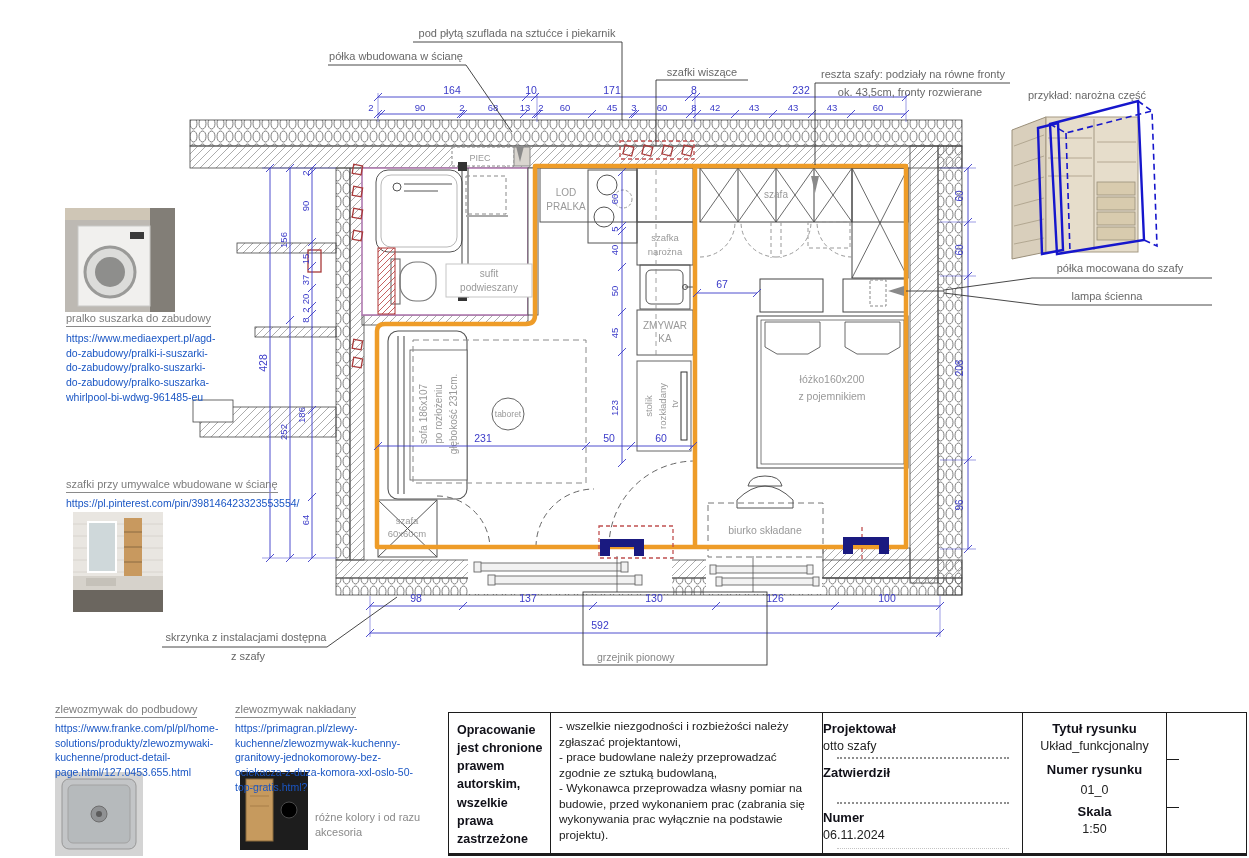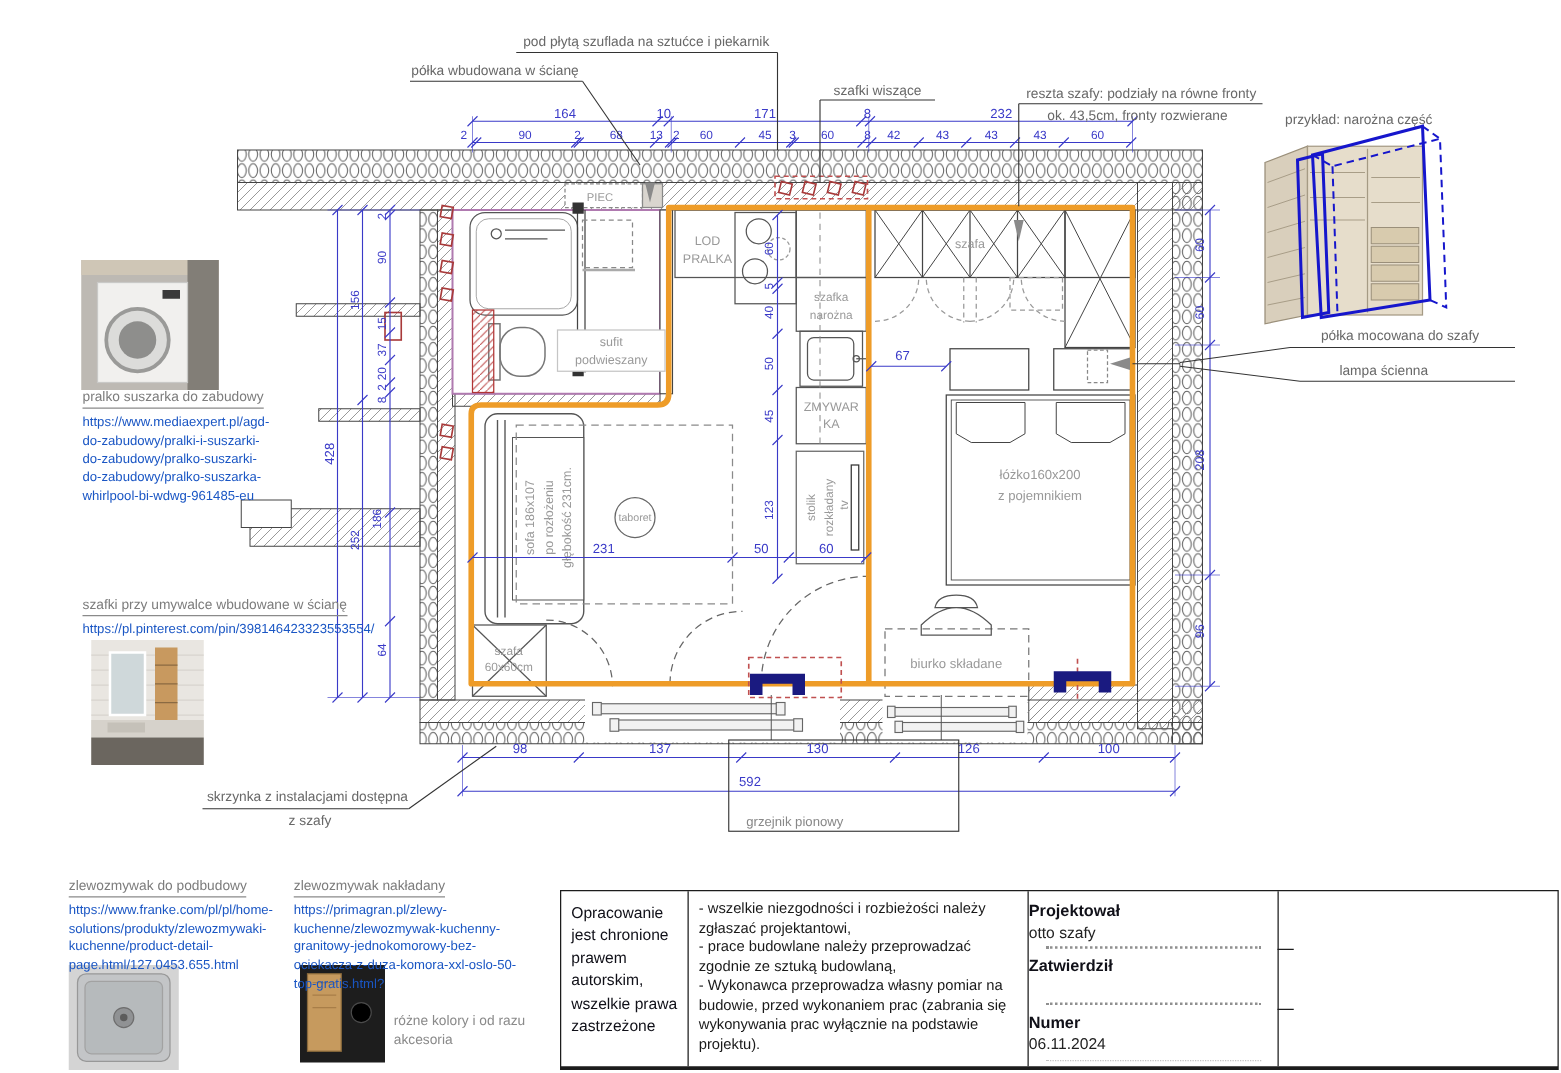--- a/index.html
+++ b/index.html
@@ -7,21 +7,21 @@
           font-family:"Liberation Sans",sans-serif;}
   .abs{position:absolute;}
   .ref-title{font-size:11px;color:#7c7c7c;border-bottom:1px solid #8a8a8a;
              padding-bottom:2px;display:inline-block;white-space:nowrap;}
   .ref-link{font-size:10.5px;color:#1a56c4;line-height:1.4;overflow-wrap:anywhere;}
   .ref-note{font-size:11px;color:#8a8a8a;line-height:1.35;}
   .tblock{position:absolute;left:448px;top:712px;width:797px;height:140px;
           border:1.6px solid #1c1c1c;border-bottom-width:3px;display:flex;background:#fff;}
   .tb-col{height:100%;box-sizing:border-box;}
   .tb-c1{width:102px;border-right:1.4px solid #1c1c1c;padding:8px 6px 0 8px;
-         font-weight:normal;font-size:12.5px;line-height:1.45;color:#101018;}
+         font-weight:bold;font-size:12.5px;line-height:1.45;color:#101018;}
   .tb-c2{width:272px;border-right:1.4px solid #1c1c1c;padding:6px 8px 0 8px;
          font-size:11.8px;line-height:1.32;color:#1a1a1a;}
   .tb-c3{width:200px;border-right:1.4px solid #1c1c1c;padding-top:8px;position:relative;}
   .tb-c4{width:144px;border-right:1.4px solid #1c1c1c;text-align:center;padding-top:8px;}
   .tb-c5{flex:1;position:relative;}
   .tb-label{font-weight:bold;font-size:13px;color:#101018;}
   .tb-value{font-size:12.5px;color:#222;margin-top:3px;}
   .dotted{border-bottom:2px dotted #8f8f8f;width:172px;margin:4px auto 6px auto;}
   .dotted2{border-bottom:1.5px dotted #c3c3c3;width:172px;margin:6px auto 0 auto;}
   .stub{position:absolute;left:-1px;width:13px;border-top:1.2px solid #1c1c1c;}
@@ -484,19 +484,27 @@
   <div class="tb-col tb-c3">
     <div class="tb-label">Projektował</div>
     <div class="tb-value">otto szafy</div>
     <div class="dotted"></div>
     <div class="tb-label">Zatwierdził</div>
     <div class="dotted" style="margin-top:22px"></div>
     <div class="tb-label" style="margin-top:2px">Numer</div>
     <div class="tb-value">06.11.2024</div>
     <div class="dotted2"></div>
   </div>
+  <div class="tb-col tb-c4">
+    <div class="tb-label">Tytuł rysunku</div>
+    <div class="tb-value">Układ_funkcjonalny</div>
+    <div class="tb-label" style="margin-top:9px">Numer rysunku</div>
+    <div class="tb-value" style="margin-top:6px">01_0</div>
+    <div class="tb-label" style="margin-top:7px">Skala</div>
+    <div class="tb-value">1:50</div>
+  </div>
   <div class="tb-col tb-c5">
     <div class="stub" style="top:46px"></div>
     <div class="stub" style="top:94px"></div>
   </div>
 </div>
 
 </div>
 
 </body></html>

